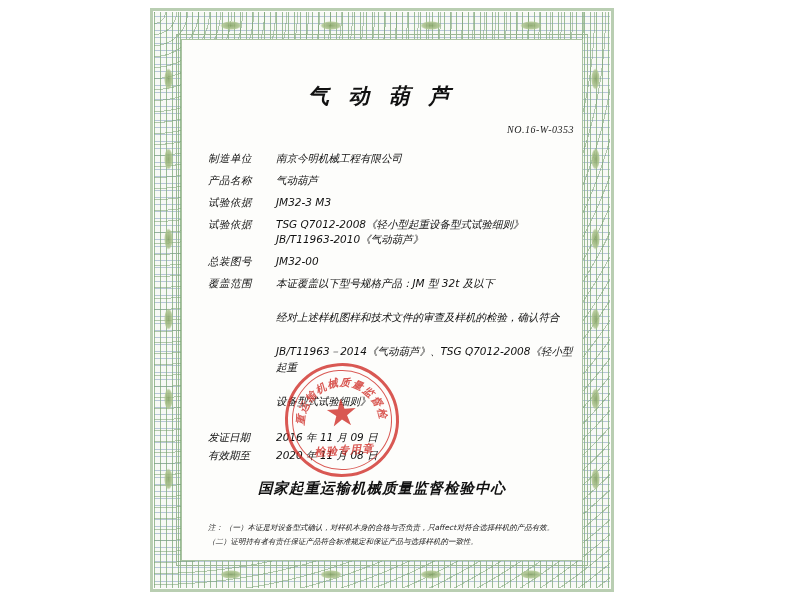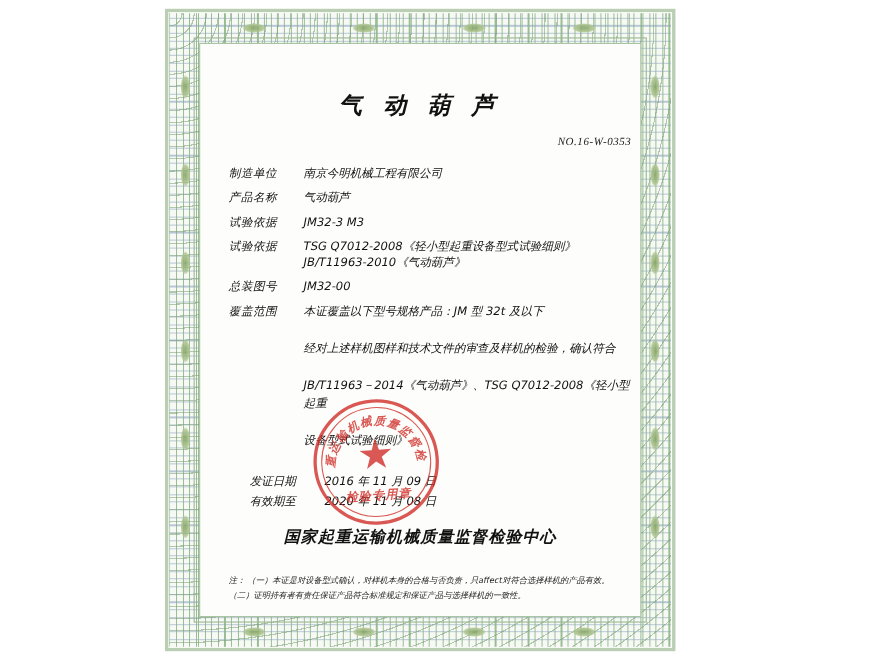--- a/index.html
+++ b/index.html
@@ -192,21 +192,20 @@
     display: flex;
     align-items: baseline;
     margin-bottom: 4px;
   }
   .date-label {
     width: 62px;
     flex: 0 0 62px;
     font-size: 10.5px;
     color: #111;
     font-family: "DejaVu Sans", sans-serif;
-    margin-left: 19px;
   }
   .date-value {
     font-size: 10.5px;
     color: #111;
     font-family: "DejaVu Sans", sans-serif;
     padding-left: 6px;
   }
 
   .issuer {
     text-align: center;

